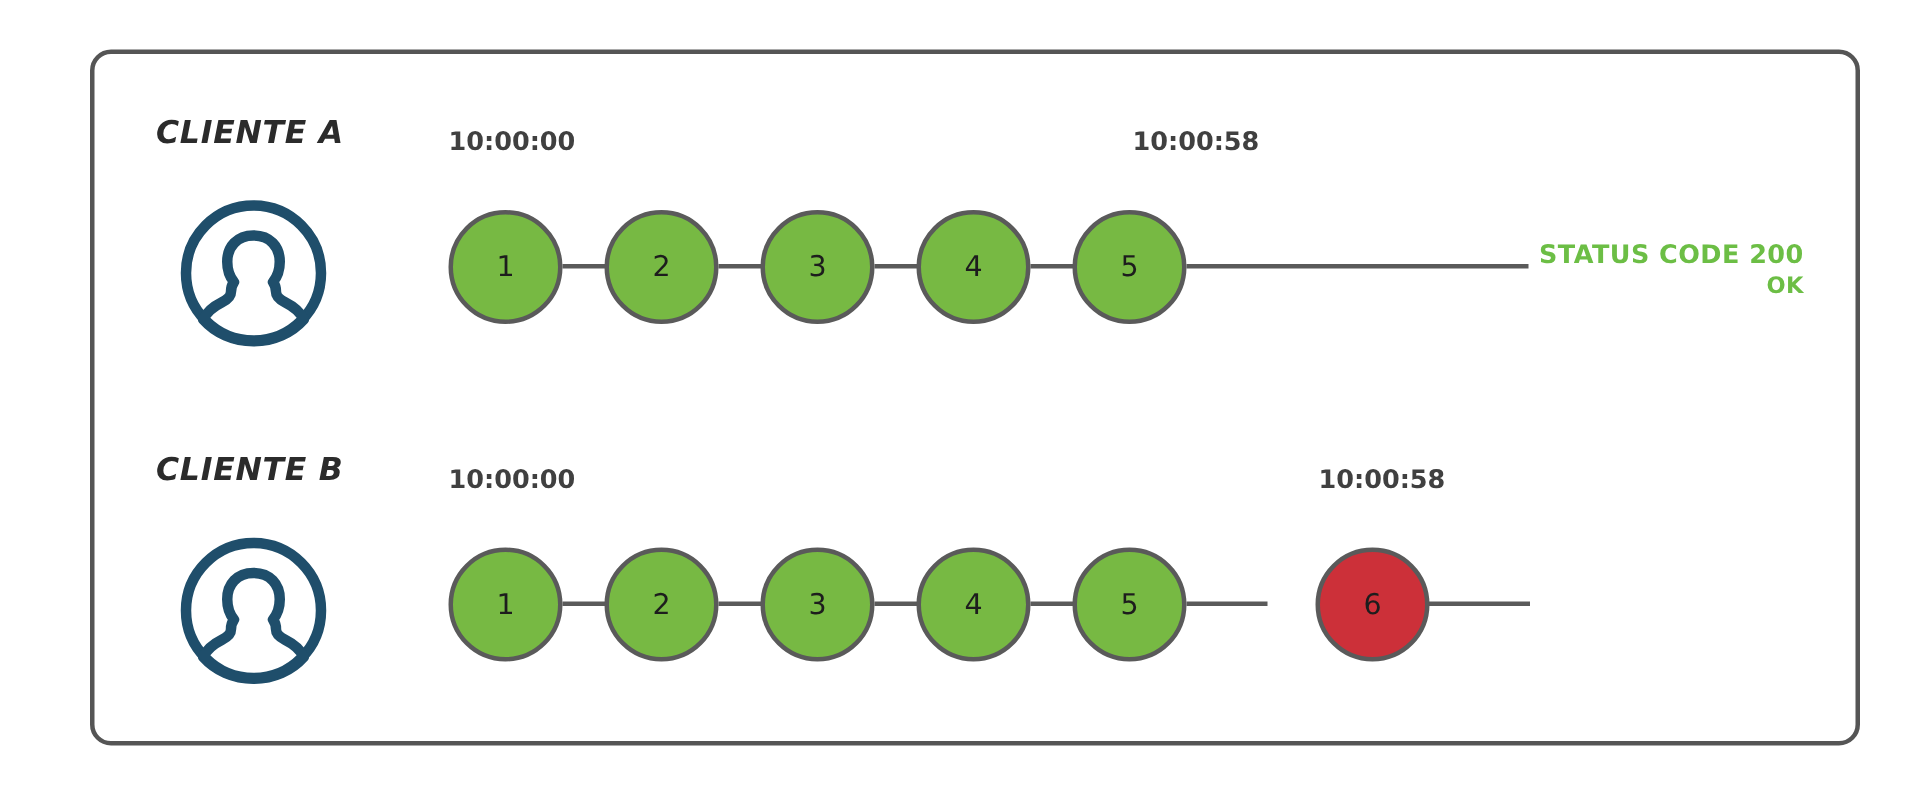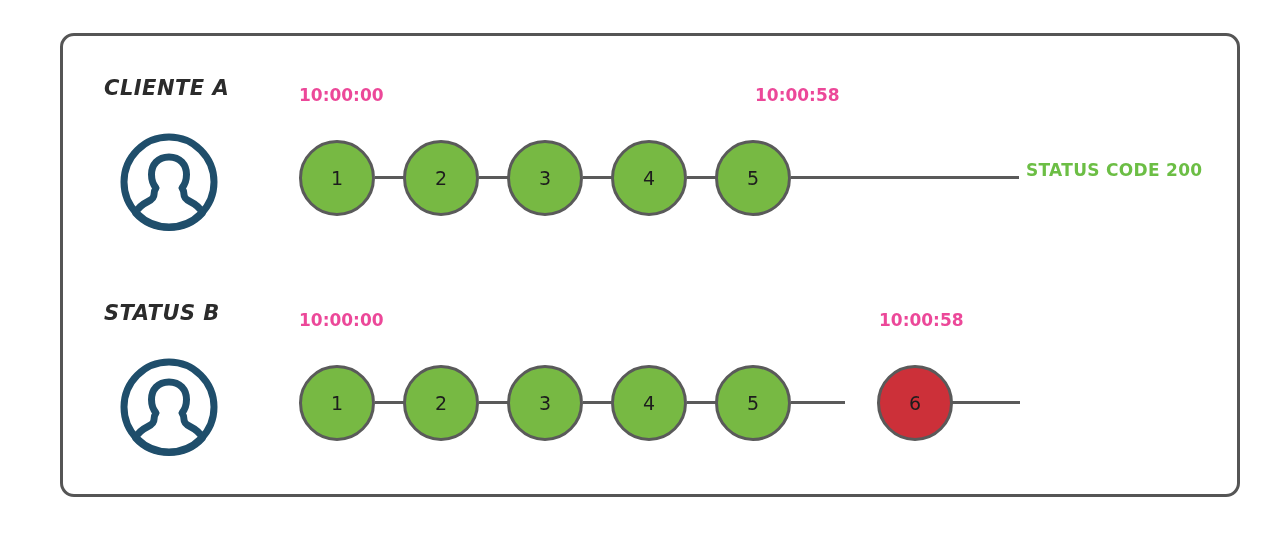--- a/index.html
+++ b/index.html
@@ -67,21 +67,21 @@
     height: 102px;
   }
 
   
   .timestamp {
     position: absolute;
     top: 85px;
     font-family: "DejaVu Sans", sans-serif;
     font-size: 17px;
     font-weight: 700;
-    color: #ec4899;
+    color: #404040;
     white-space: nowrap;
   }
   .ts-start { left: 299px; }
   .ts-end-a { left: 755px; }
   .ts-end-b { left: 879px; }
 
   
   .chain {
     position: absolute;
     left: 0;
@@ -174,26 +174,27 @@
 
       <div class="node ok" style="left:299px;">1</div>
       <div class="node ok" style="left:403px;">2</div>
       <div class="node ok" style="left:507px;">3</div>
       <div class="node ok" style="left:611px;">4</div>
       <div class="node ok" style="left:715px;">5</div>
     </div>
 
     <div class="status status-ok">
       <span class="line1">STATUS CODE 200</span>
+      <span class="line2">OK</span>
     </div>
   </div>
 
   <div class="row row-b">
 
-    <div class="client-label">STATUS B</div>
+    <div class="client-label">CLIENTE B</div>
 
     <div class="avatar">
       <svg width="102" height="102" viewBox="0 0 102 102" aria-hidden="true">
         <circle cx="51" cy="51" r="45" fill="none" stroke="#1f4e6b" stroke-width="7"></circle>
         <path d="M51 26 C40 26 33.5 33.5 33.5 43.5 C33.5 50 35.5 54 38 57 C36.5 59 36 61.5 36 63.5
                  C36 66.5 34 68.5 30 70.5 C24 73.5 19.5 77.5 17.5 82
                  C25.5 91 37.5 96.5 51 96.5 C64.5 96.5 76.5 91 84.5 82
                  C82.5 77.5 78 73.5 72 70.5 C68 68.5 66 66.5 66 63.5
                  C66 61.5 65.5 59 64 57 C66.5 54 68.5 50 68.5 43.5
                  C68.5 33.5 62 26 51 26 Z" fill="none" stroke="#1f4e6b" stroke-width="7" stroke-linejoin="round"></path>

